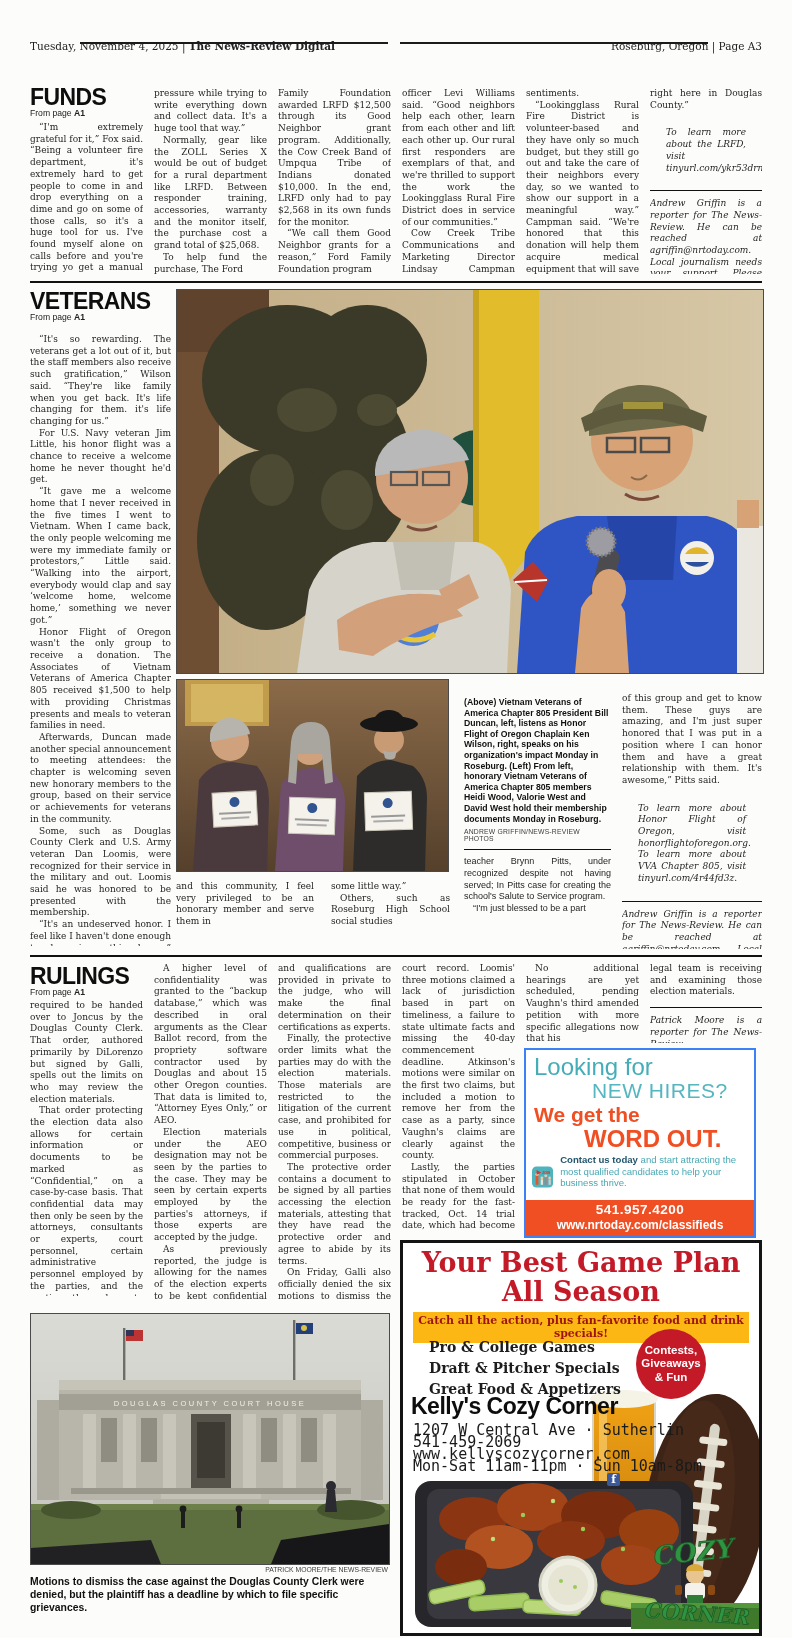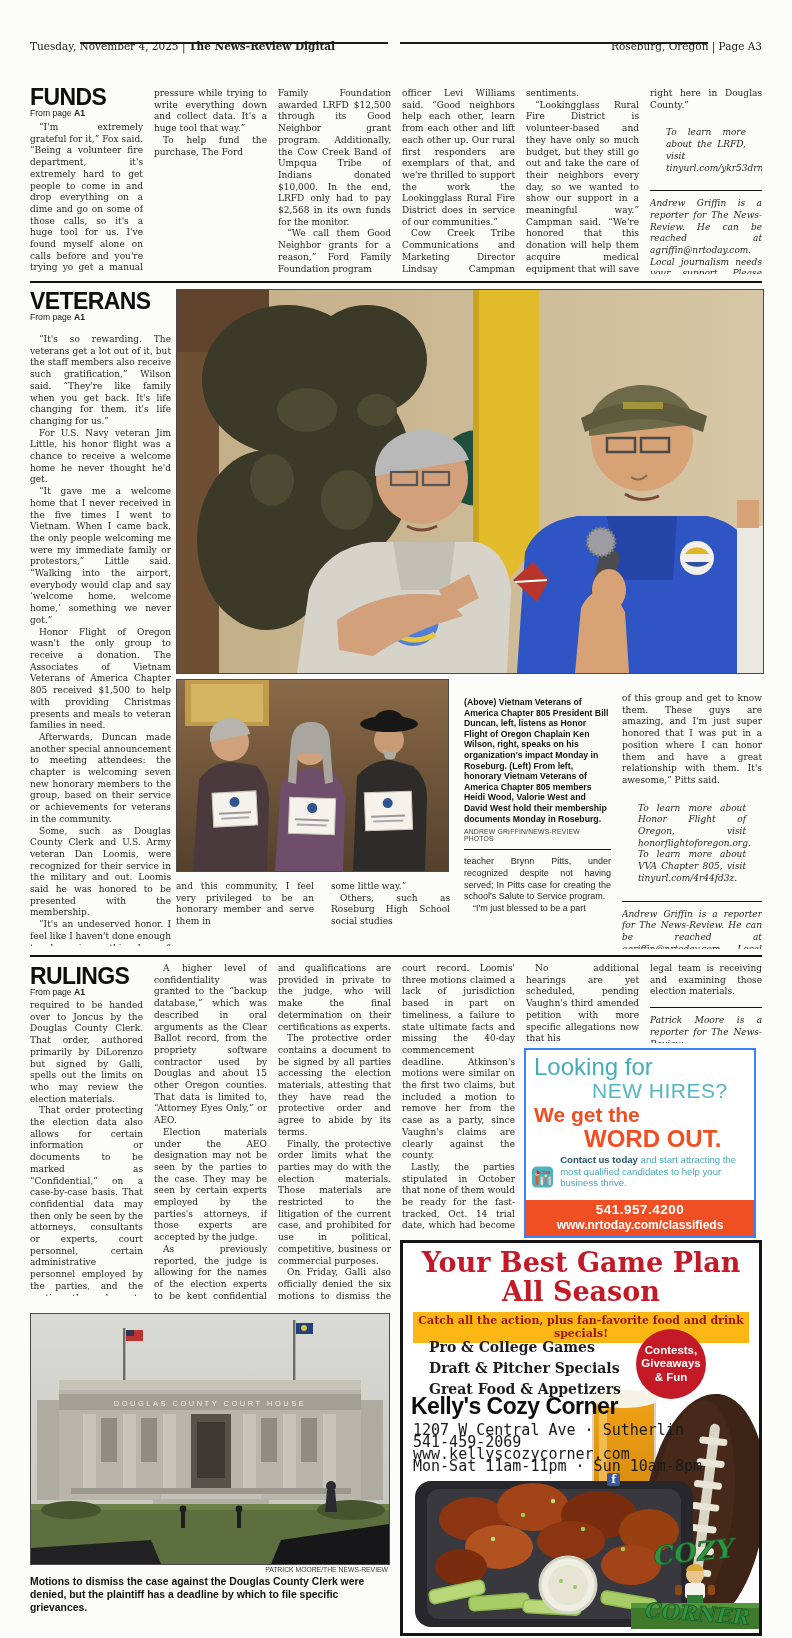--- a/index.html
+++ b/index.html
@@ -96,20 +96,21 @@
   <div class="abs sechead" style="left:30px;top:84px;">FUNDS</div>
   <div class="abs frompage" style="left:30px;top:108px;">
     <span>From page</span>
     <b>A1</b>
   </div>
   <div class="abs col" style="left:30px;top:122px;width:113px;height:152px;">
       <p>“I'm extremely grateful for it,” Fox said. “Being a volunteer fire department, it's extremely hard to get people to come in and drop everything on a dime and go on some of those calls, so it's a huge tool for us. I've found myself alone on calls before and you're trying yo get a manual blood</p>
     </div>
   <div class="abs col" style="left:154px;top:88px;width:113px;height:186px;">
       <p class="cont">pressure while trying to write everything down and collect data. It's a huge tool that way.”</p>
+      <p>Normally, gear like the ZOLL Series X would be out of budget for a rural department like LRFD. Between responder training, accessories, warranty and the monitor itself, the purchase cost a grand total of $25,068.</p>
       <p>To help fund the purchase, The Ford</p>
     </div>
   <div class="abs col" style="left:278px;top:88px;width:113px;height:186px;">
       <p class="cont">Family Foundation awarded LRFD $12,500 through its Good Neighbor grant program. Additionally, the Cow Creek Band of Umpqua Tribe of Indians donated $10,000. In the end, LRFD only had to pay $2,568 in its own funds for the monitor.</p>
       <p>“We call them Good Neighbor grants for a reason,” Ford Family Foundation program</p>
     </div>
   <div class="abs col" style="left:402px;top:88px;width:113px;height:186px;">
       <p class="cont">officer Levi Williams said. “Good neighbors help each other, learn from each other and lift each other up. Our rural first responders are exemplars of that, and we're thrilled to support the work the Lookingglass Rural Fire District does in service of our communities.”</p>
       <p>Cow Creek Tribe Communications and Marketing Director Lindsay Campman shared similar</p>
     </div>
@@ -304,22 +305,22 @@
       <p class="cont">required to be handed over to Joncus by the Douglas County Clerk. That order, authored primarily by DiLorenzo but signed by Galli, spells out the limits on who may review the election materials.</p>
       <p>That order protecting the election data also allows for certain information or documents to be marked as “Confidential,” on a case-by-case basis. That confidential data may then only be seen by the attorneys, consultants or experts, court personnel, certain administrative personnel employed by the parties, and the parties themselves to the extent necessary for litigation.</p>
     </div>
   <div class="abs col" style="left:154px;top:963px;width:113px;height:336px;">
       <p>A higher level of confidentiality was granted to the “backup database,” which was described in oral arguments as the Clear Ballot record, from the propriety software contractor used by Douglas and about 15 other Oregon counties. That data is limited to, “Attorney Eyes Only,” or AEO.</p>
       <p>Election materials under the AEO designation may not be seen by the parties to the case. They may be seen by certain experts employed by the parties's attorneys, if those experts are accepted by the judge.</p>
       <p>As previously reported, the judge is allowing for the names of the election experts to be kept confidential from opposing parties and counsel, as long as their identifies</p>
     </div>
   <div class="abs col" style="left:278px;top:963px;width:113px;height:336px;">
       <p class="cont">and qualifications are provided in private to the judge, who will make the final determination on their certifications as experts.</p>
+      <p>Finally, the protective order limits what the parties may do with the election materials. Those materials are restricted to the litigation of the current case, and prohibited for use in political, competitive, business or commercial purposes.</p>
       <p>The protective order contains a document to be signed by all parties accessing the election materials, attesting that they have read the protective order and agree to abide by its terms.</p>
-      <p>Finally, the protective order limits what the parties may do with the election materials. Those materials are restricted to the litigation of the current case, and prohibited for use in political, competitive, business or commercial purposes.</p>
       <p>On Friday, Galli also officially denied the six motions to dismiss the case, according to the</p>
     </div>
   <div class="abs col" style="left:402px;top:963px;width:113px;height:268px;">
       <p class="cont">court record. Loomis' three motions claimed a lack of jurisdiction based in part on timeliness, a failure to state ultimate facts and missing the 40-day commencement deadline. Atkinson's motions were similar on the first two claims, but included a motion to remove her from the case as a party, since Vaughn's claims are clearly against the county.</p>
       <p>Lastly, the parties stipulated in October that none of them would be ready for the fast-tracked, Oct. 14 trial date, which had become moot based on Galli's rulings.</p>
     </div>
   <div class="abs col" style="left:526px;top:963px;width:113px;height:78px;">
       <p>No additional hearings are yet scheduled, pending Vaughn's third amended petition with more specific allegations now that his</p>
     </div>
   <div class="abs col" style="left:650px;top:963px;width:112px;height:80px;">

